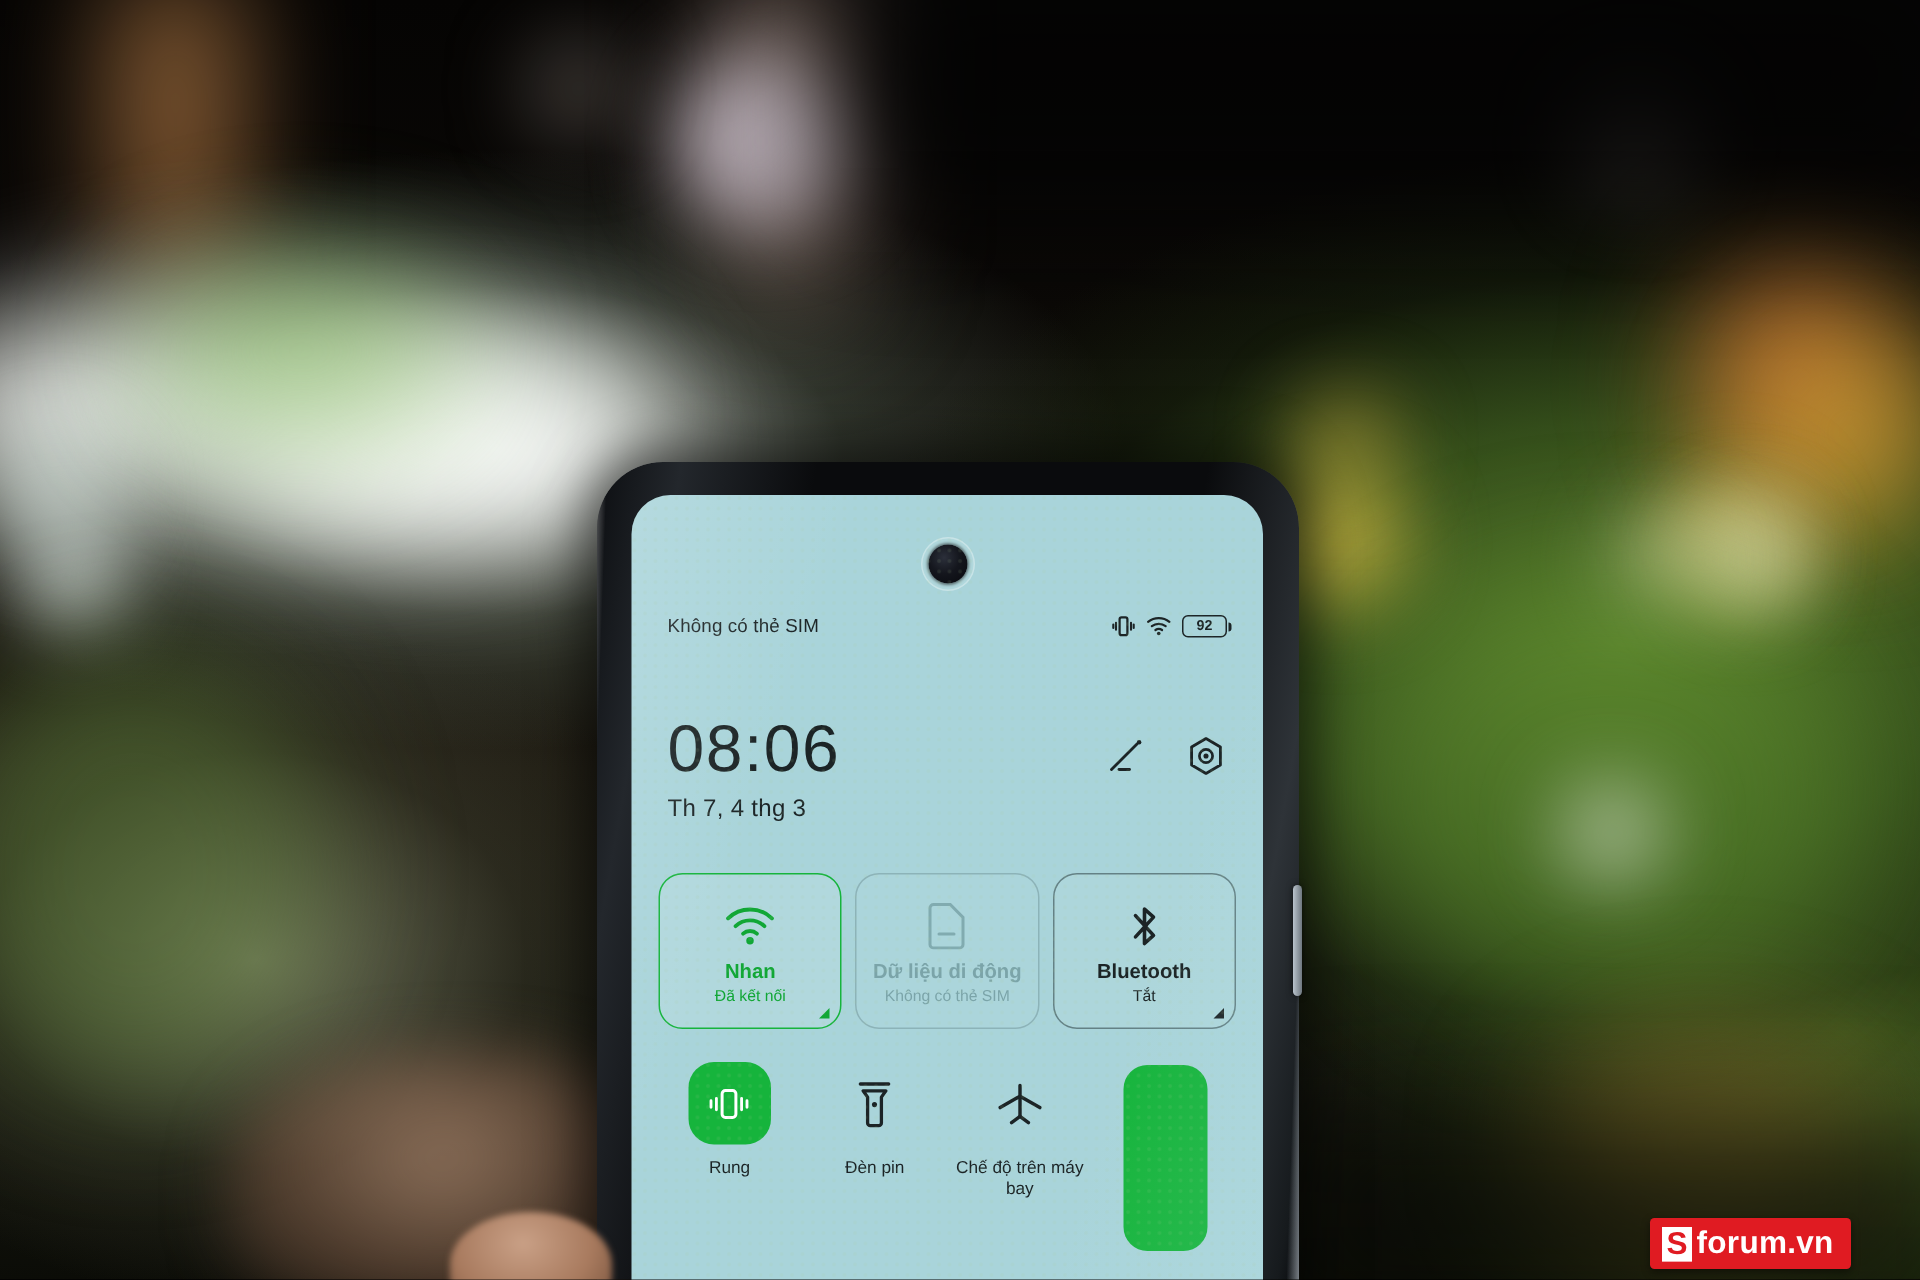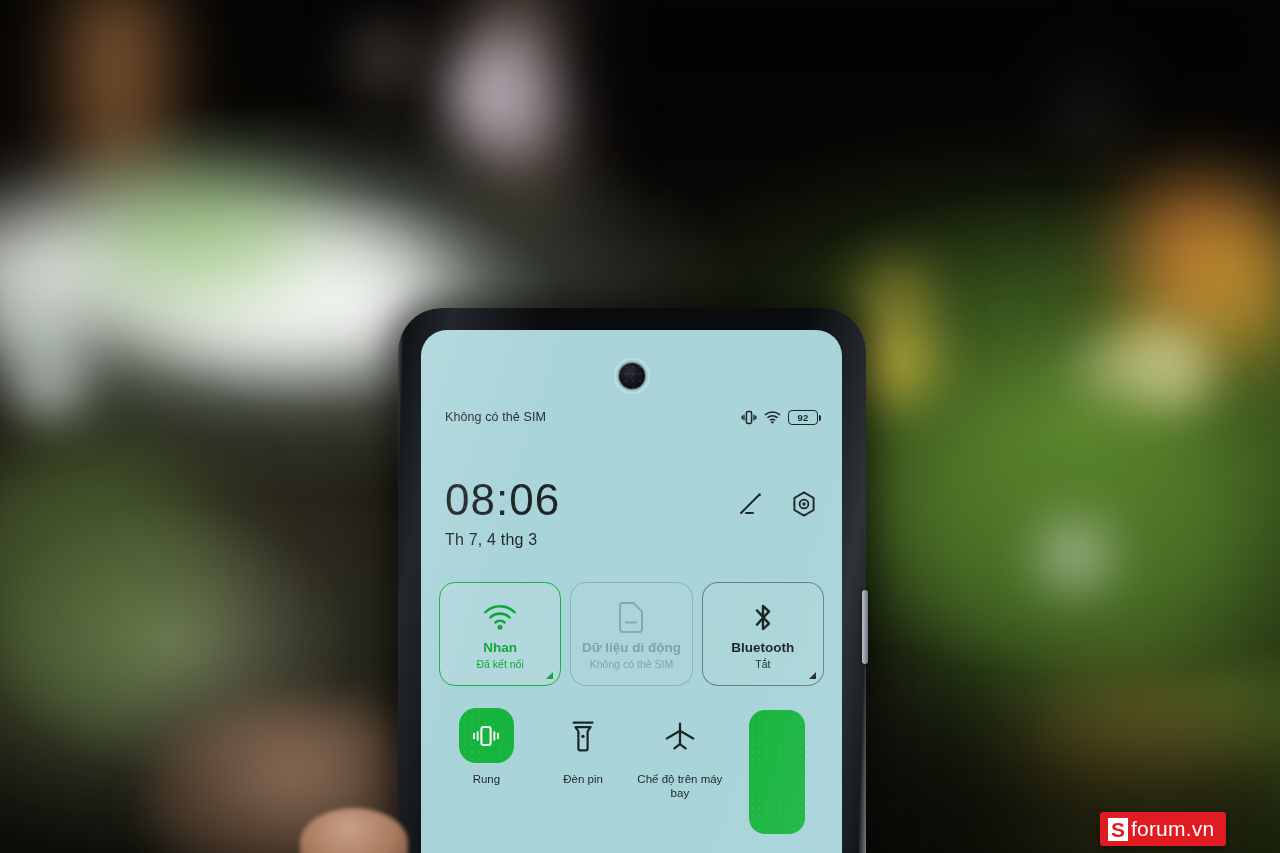--- a/index.html
+++ b/index.html
@@ -162,21 +162,21 @@
     position:absolute; left:1100px; top:812px;
     display:flex; align-items:center; gap:3px;
     background:#e01b22; border-radius:3px; padding:5px 12px 5px 8px;
     box-shadow:0 2px 6px rgba(0,0,0,.45);
   }
   #wm-s{
     color:#e01b22; background:#fff; font-weight:900; font-size:21px; line-height:21px;
     width:20px; height:23px; display:flex; align-items:center; justify-content:center;
     border:1.5px solid rgba(255,255,255,.55);
   }
-  #wm-txt{ color:#fff; font-size:21px; font-weight:400; letter-spacing:.2px; }
+  #wm-txt{ color:#fff; font-size:21px; font-weight:700; letter-spacing:.2px; }
 </style>
 </head>
 <body>
 
 <div id="scene">
 
   <div class="bg-base"></div>
 
   <div class="soft" style="left:84px;top:-10px;width:66px;height:200px;background:linear-gradient(180deg,#c98a4e,#8a5c33);"></div>
   <div class="soft" style="left:490px;top:-10px;width:74px;height:210px;background:linear-gradient(180deg,#b49a8e,#6d5a50);border-radius:0 0 40px 40px;"></div>

